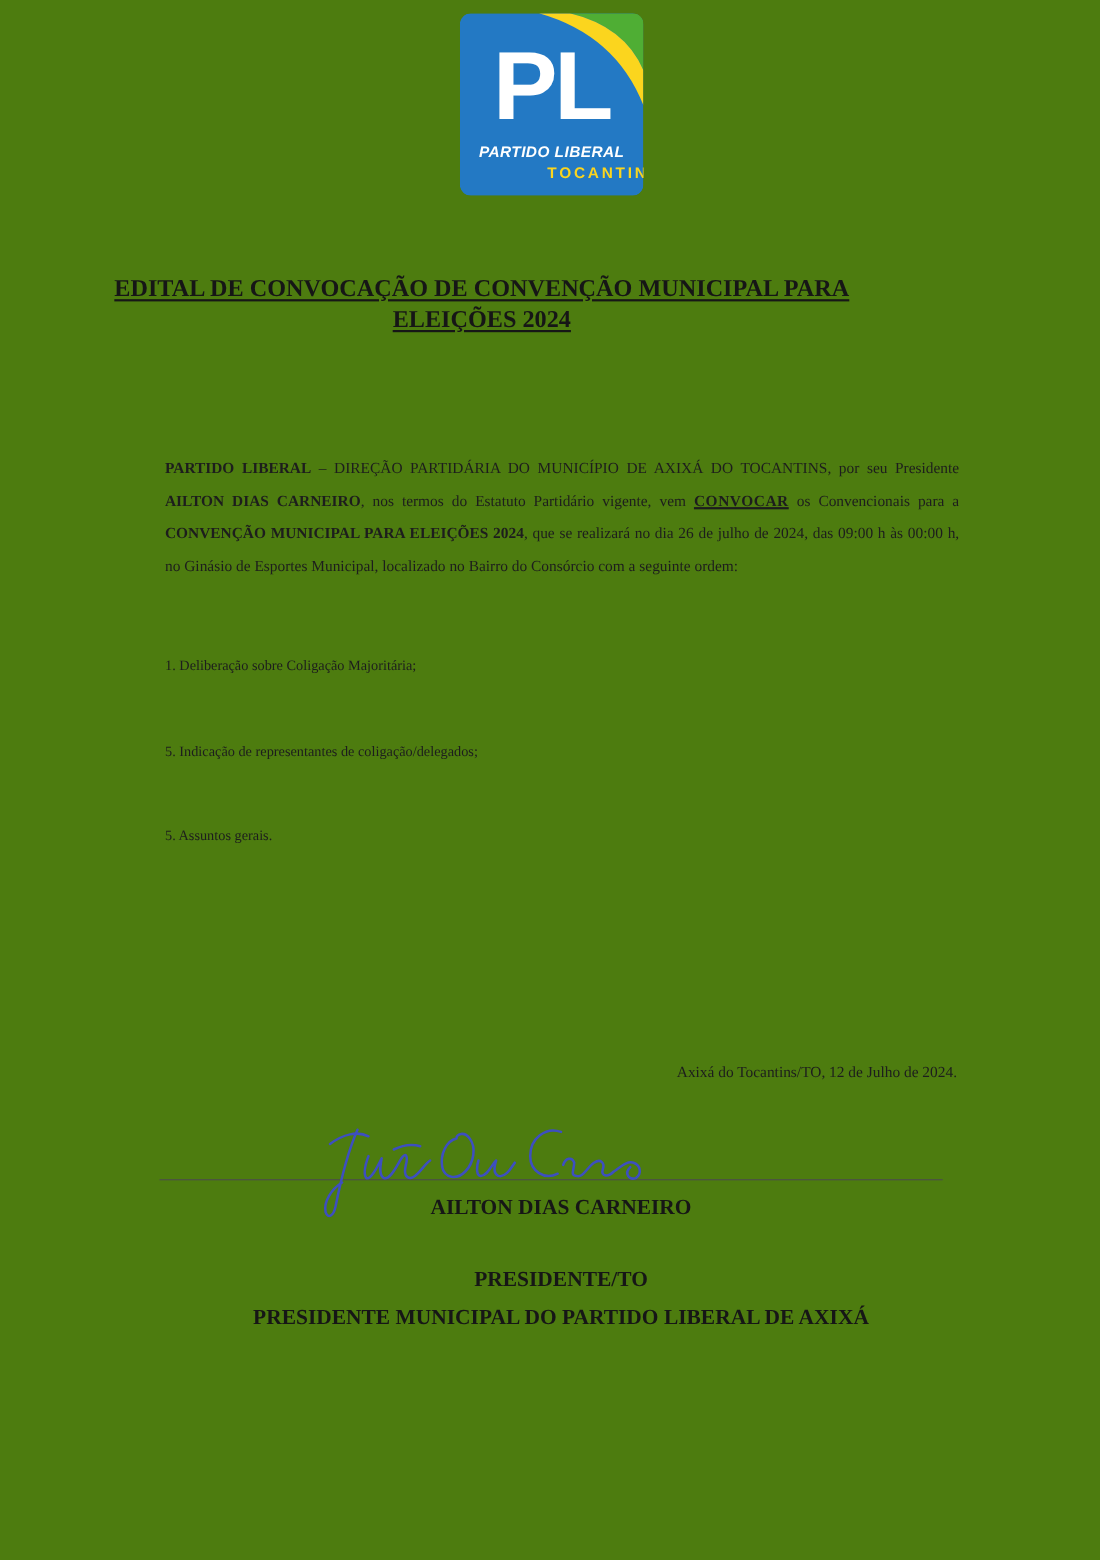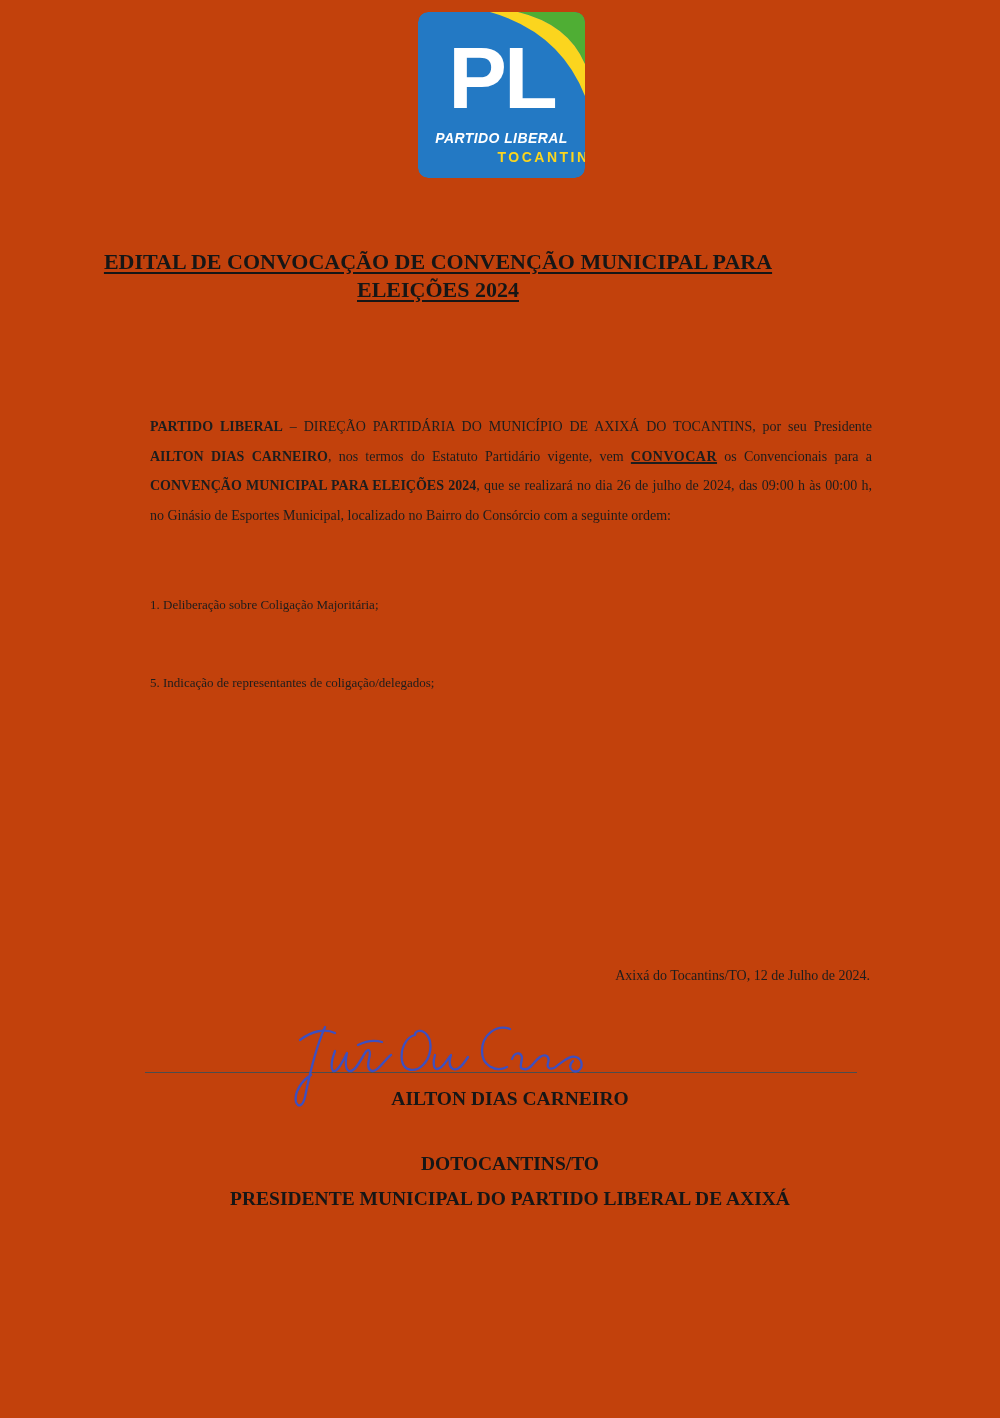--- a/index.html
+++ b/index.html
@@ -1,19 +1,19 @@
 <!DOCTYPE html>
 <html style="--logo-blue: #2379c4; --logo-yellow: #fbd51e; --logo-green: #4fae34; --ink: #3d4fc0;"><head>
 <meta charset="utf-8">
 <style>
   html,body{margin:0;padding:0;background:#e8e8e8;}
   .page{
     position:relative;
     width:1000px;height:1418px;
-    background:#c2410c;
+    background:#4d7c0f;
     margin:0 auto;
     overflow:hidden;
     font-family:"Liberation Serif", serif;
     color:#1d1d1d;
   }
   
   .logo{
     position:absolute;left:418px;top:12px;width:167px;height:166px;
     border-radius:10px;overflow:hidden;
   }
@@ -105,20 +105,21 @@
   <div class="title">
     <div>EDITAL DE CONVOCAÇÃO DE CONVENÇÃO MUNICIPAL PARA</div><br>
     <div>ELEIÇÕES 2024</div>
   </div>
 
   <p class="bodytext"><span class="b">PARTIDO LIBERAL</span><span> – DIREÇÃO PARTIDÁRIA DO MUNICÍPIO DE AXIXÁ DO TOCANTINS, por seu Presidente </span><span class="b">AILTON DIAS CARNEIRO</span><span>, nos termos do Estatuto Partidário vigente, vem </span><span class="bu">CONVOCAR</span><span> os Convencionais para a </span><span class="b">CONVENÇÃO MUNICIPAL PARA ELEIÇÕES 2024</span><span>, que se realizará no dia 26 de julho de 2024, das 09:00 h às 00:00 h, no Ginásio de Esportes Municipal, localizado no Bairro do Consórcio com a seguinte ordem:</span></p>
 
   <div class="agenda">
     <div class="agenda-item">1. Deliberação sobre Coligação Majoritária;</div>
     <div class="agenda-item">5. Indicação de representantes de coligação/delegados;</div>
+    <div class="agenda-item">5. Assuntos gerais.</div>
   </div>
 
   <div class="dateline">Axixá do Tocantins/TO, 12 de Julho de 2024.</div>
 
   <div class="sig-line"></div>
 
   <svg class="sig-svg" width="320" height="95" viewBox="0 0 320 95">
     <g fill="none" style="stroke:var(--ink)" stroke-width="2.3" stroke-linecap="round" stroke-linejoin="round">
 
       <path d="M28,22 C40,13 53,10 63,15"></path>
@@ -130,15 +131,15 @@
       <path d="M143,17 C134,19 128,31 130,43 C132,53 143,55 151,47 C159,39 161,25 155,17 C150,10 143,13 143,17"></path>
       <path d="M163,37 C161,43 161,51 165,51 C171,51 175,41 179,37 C177,43 177,49 181,51 C187,53 192,45 196,39"></path>
 
       <path d="M238,11 C224,6 210,17 210,33 C210,47 223,55 235,49"></path>
       <path d="M240,41 C242,35 248,33 250,39 C250,45 246,51 252,51 C258,53 262,43 268,39 C274,35 278,39 276,45 C274,51 280,53 286,47 C292,43 298,37 304,39 C310,41 312,49 306,53 C300,55 295,49 301,43"></path>
     </g>
   </svg>
 
   <div class="sig-name">AILTON DIAS CARNEIRO</div>
   <div class="sig-role1">PRESIDENTE MUNICIPAL DO PARTIDO LIBERAL DE AXIXÁ</div>
-  <div class="sig-role2">DOTOCANTINS/TO</div>
+  <div class="sig-role2">PRESIDENTE/TO</div>
 
 </div>
 
 </body></html>

